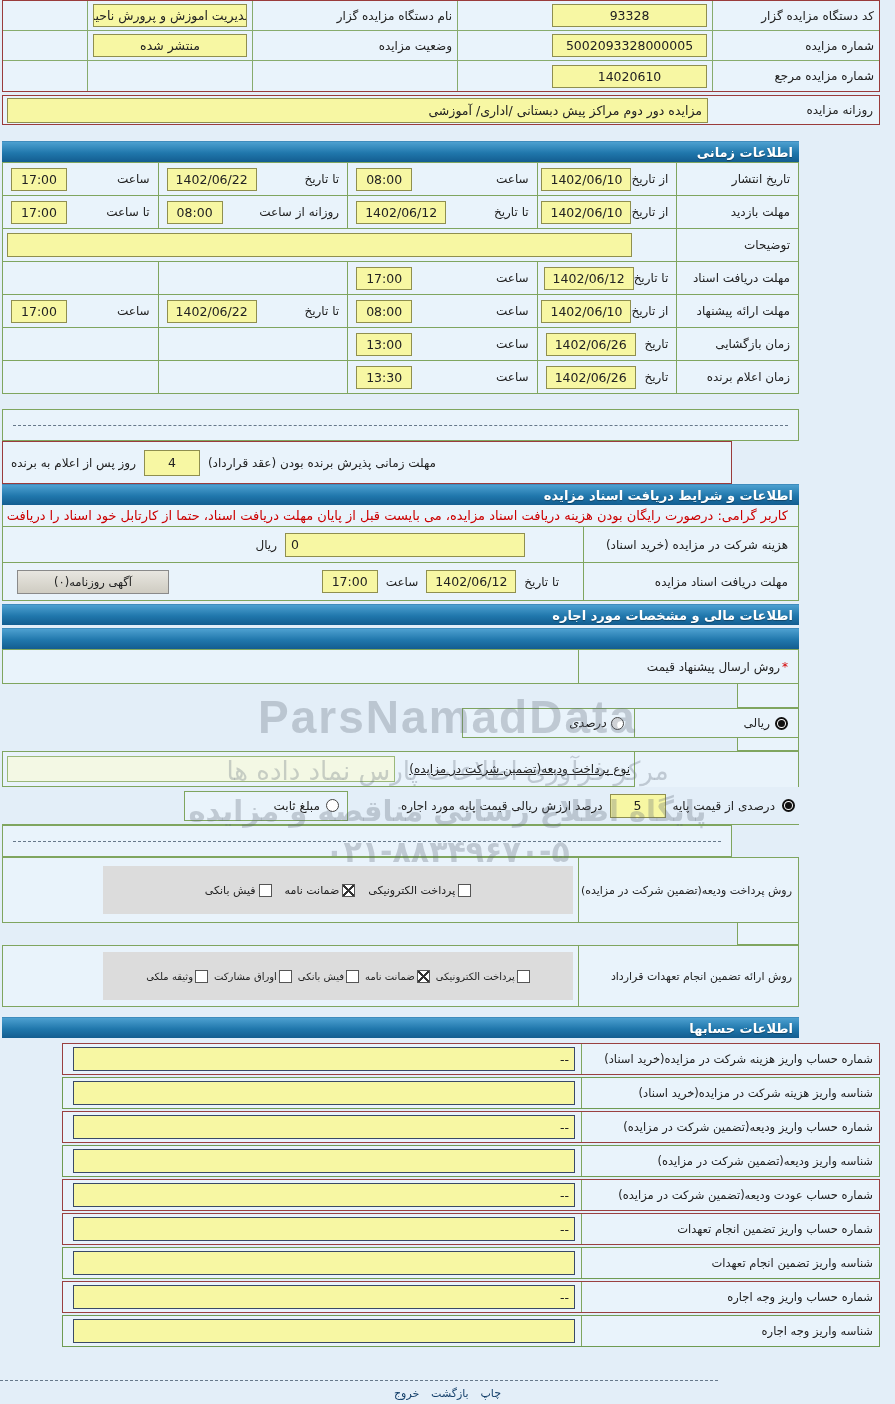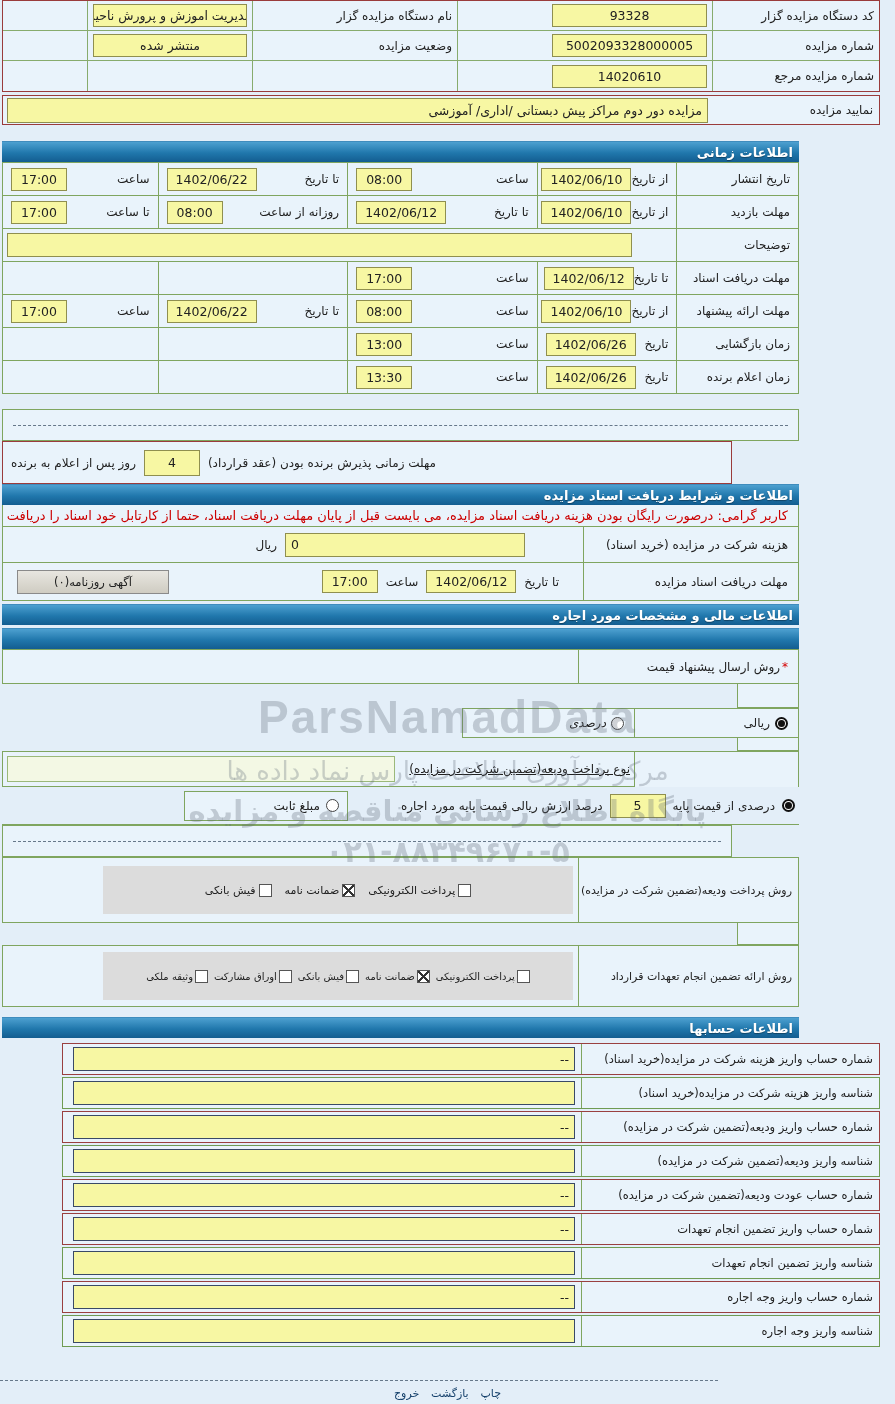--- a/index.html
+++ b/index.html
@@ -180,21 +180,21 @@
       <div class="cell valr">
           <div class="ybox w155">14020610</div>
         </div>
       <div class="cell lbll"></div>
       <div class="cell vall"></div>
       <div class="cell cfill"></div>
     </div>
   </div>
 
   <div class="titlerow">
-    <div class="tl nowrap">نمایید مزایده</div>
+    <div class="tl nowrap">روزانه مزایده</div>
     <div class="ybox tf">مزایده دور دوم مراکز پیش دبستانی  /اداری/ آموزشی</div>
   </div>
 
   <div class="bar" style="margin-top:16px">اطلاعات زمانی</div>
   <div class="ttable">
 
     <div class="ttr">
       <div class="tlabel">تاریخ انتشار</div>
       <div class="tc tc1">
           <span>از تاریخ</span>

